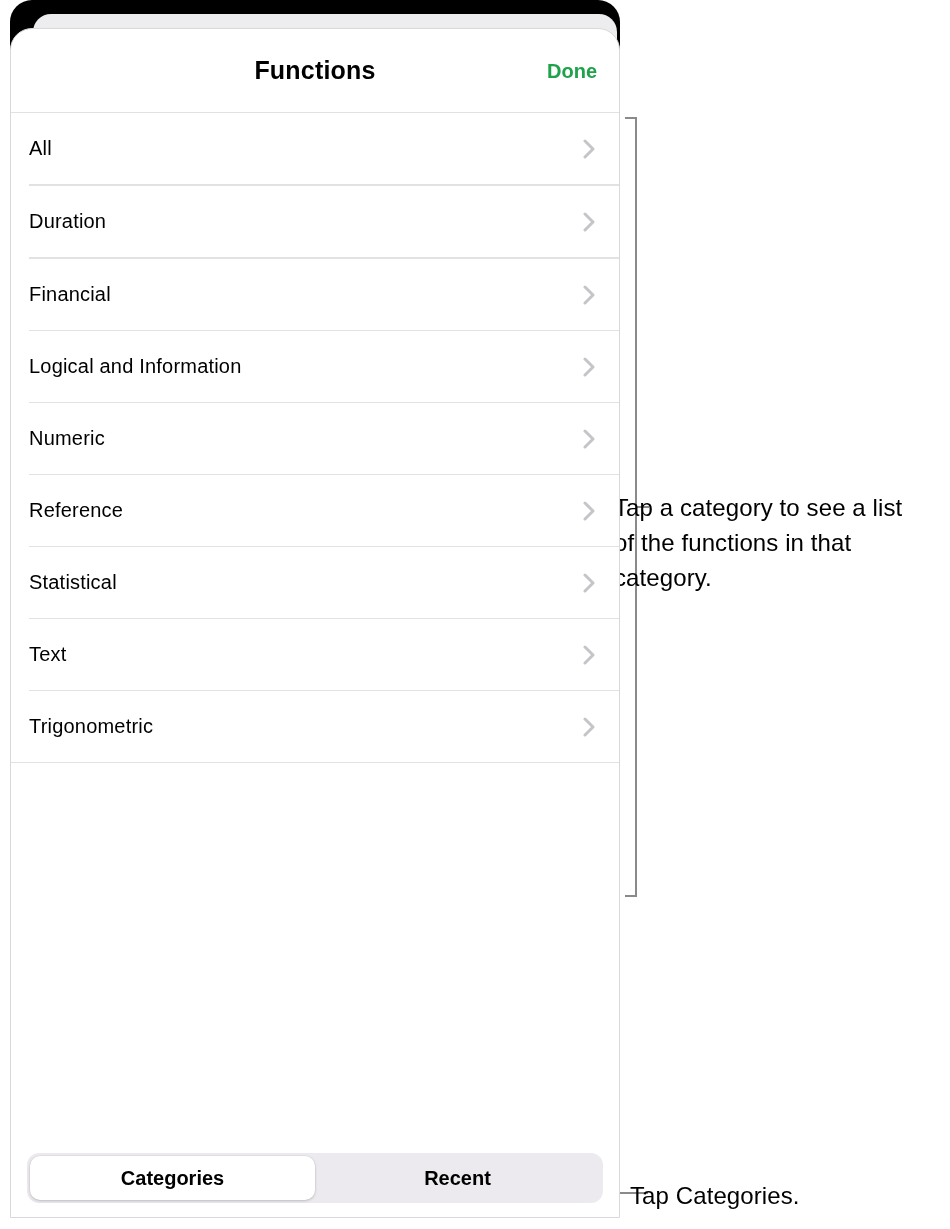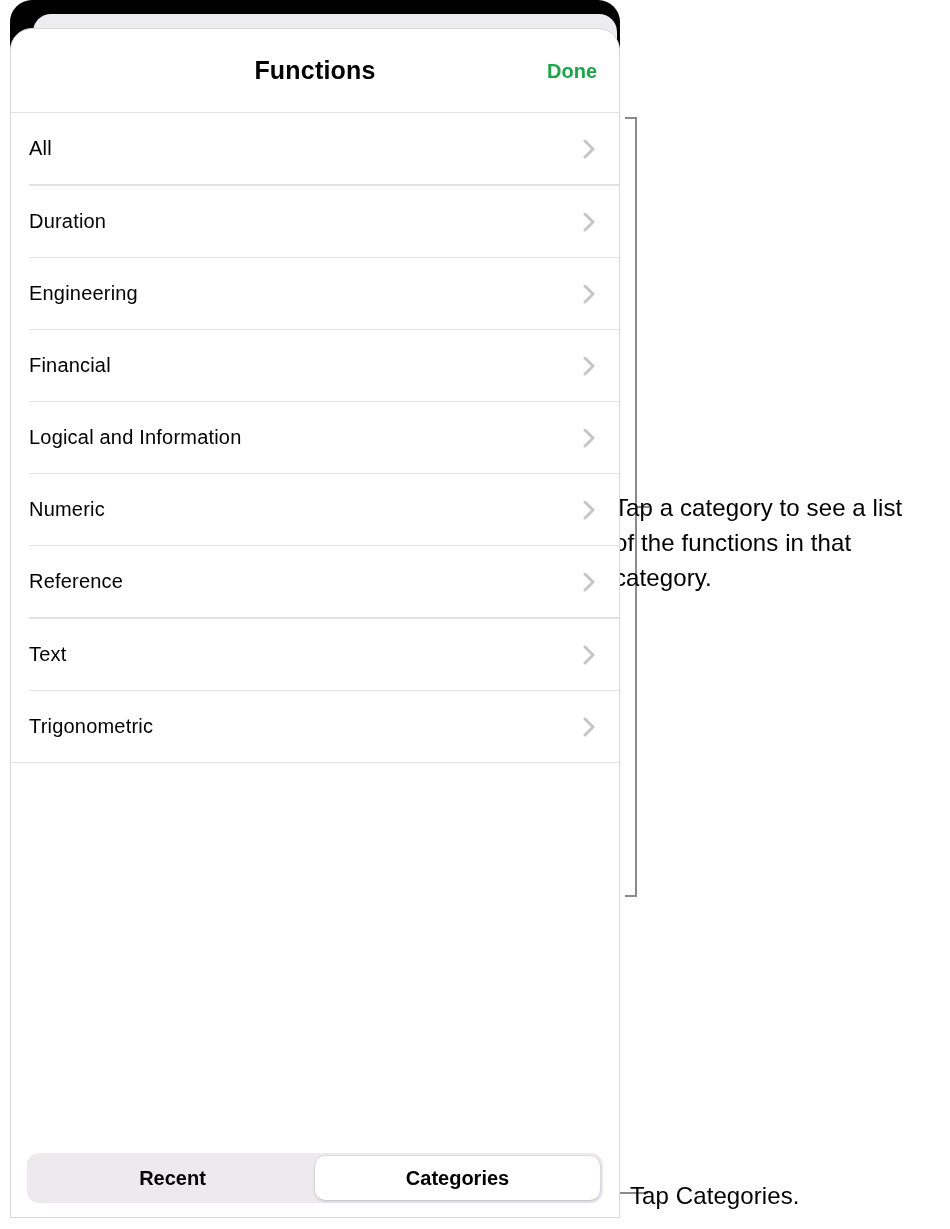--- a/index.html
+++ b/index.html
@@ -206,28 +206,20 @@
       <div class="row">
         <span class="row-label">Duration</span>
         <span class="chevron">
           <svg viewBox="0 0 12 20" width="12" height="20">
               <polyline points="2,2 10,10 2,18" fill="none" stroke="#c5c5c9" stroke-width="3" stroke-linecap="round" stroke-linejoin="round"></polyline>
             </svg>
         </span>
       </div>
       <div class="row-sep"></div>
 
-      <div class="row">
-        <span class="row-label">Engineering</span>
-        <span class="chevron">
-          <svg viewBox="0 0 12 20" width="12" height="20">
-              <polyline points="2,2 10,10 2,18" fill="none" stroke="#c5c5c9" stroke-width="3" stroke-linecap="round" stroke-linejoin="round"></polyline>
-            </svg>
-        </span>
-      </div>
       <div class="row-sep"></div>
 
       <div class="row">
         <span class="row-label">Financial</span>
         <span class="chevron">
           <svg viewBox="0 0 12 20" width="12" height="20">
               <polyline points="2,2 10,10 2,18" fill="none" stroke="#c5c5c9" stroke-width="3" stroke-linecap="round" stroke-linejoin="round"></polyline>
             </svg>
         </span>
       </div>
@@ -256,20 +248,28 @@
       <div class="row">
         <span class="row-label">Reference</span>
         <span class="chevron">
           <svg viewBox="0 0 12 20" width="12" height="20">
               <polyline points="2,2 10,10 2,18" fill="none" stroke="#c5c5c9" stroke-width="3" stroke-linecap="round" stroke-linejoin="round"></polyline>
             </svg>
         </span>
       </div>
       <div class="row-sep"></div>
 
+      <div class="row">
+        <span class="row-label">Statistical</span>
+        <span class="chevron">
+          <svg viewBox="0 0 12 20" width="12" height="20">
+              <polyline points="2,2 10,10 2,18" fill="none" stroke="#c5c5c9" stroke-width="3" stroke-linecap="round" stroke-linejoin="round"></polyline>
+            </svg>
+        </span>
+      </div>
       <div class="row-sep"></div>
 
       <div class="row">
         <span class="row-label">Text</span>
         <span class="chevron">
           <svg viewBox="0 0 12 20" width="12" height="20">
               <polyline points="2,2 10,10 2,18" fill="none" stroke="#c5c5c9" stroke-width="3" stroke-linecap="round" stroke-linejoin="round"></polyline>
             </svg>
         </span>
       </div>
@@ -282,22 +282,22 @@
               <polyline points="2,2 10,10 2,18" fill="none" stroke="#c5c5c9" stroke-width="3" stroke-linecap="round" stroke-linejoin="round"></polyline>
             </svg>
         </span>
       </div>
       <div class="row-sep full"></div>
 
     </div>
 
     <div class="segbar-wrap">
       <div class="segbar">
+        <div class="seg selected">Categories</div>
         <div class="seg">Recent</div>
-        <div class="seg selected">Categories</div>
       </div>
     </div>
   </div>
 
   <div class="bracket"></div>
   <div class="bracket-lead"></div>
   <div class="callout callout-1">Tap a category to see a list of the functions in that category.</div>
 
   <div class="seg-lead"></div>
   <div class="callout callout-2">Tap Categories.</div>

